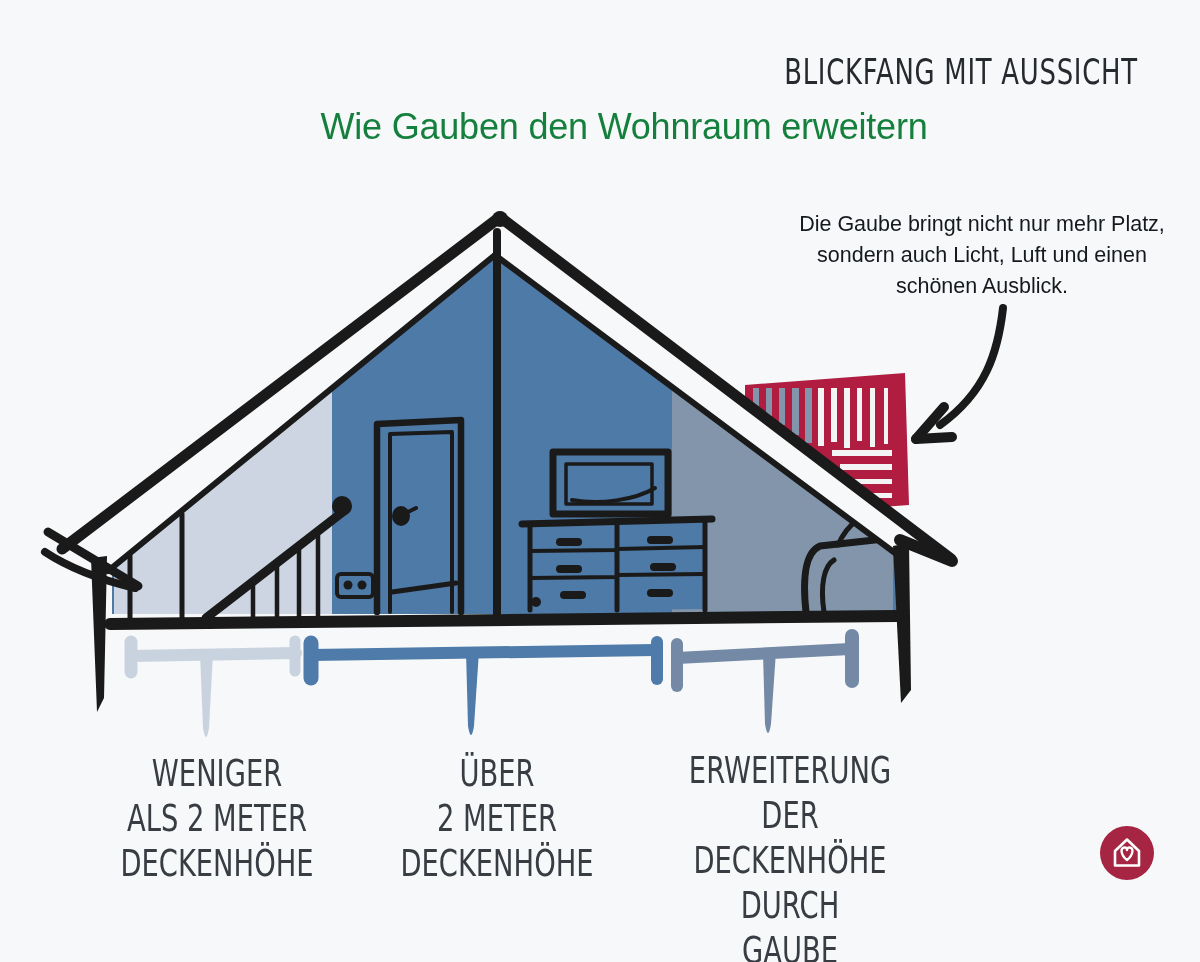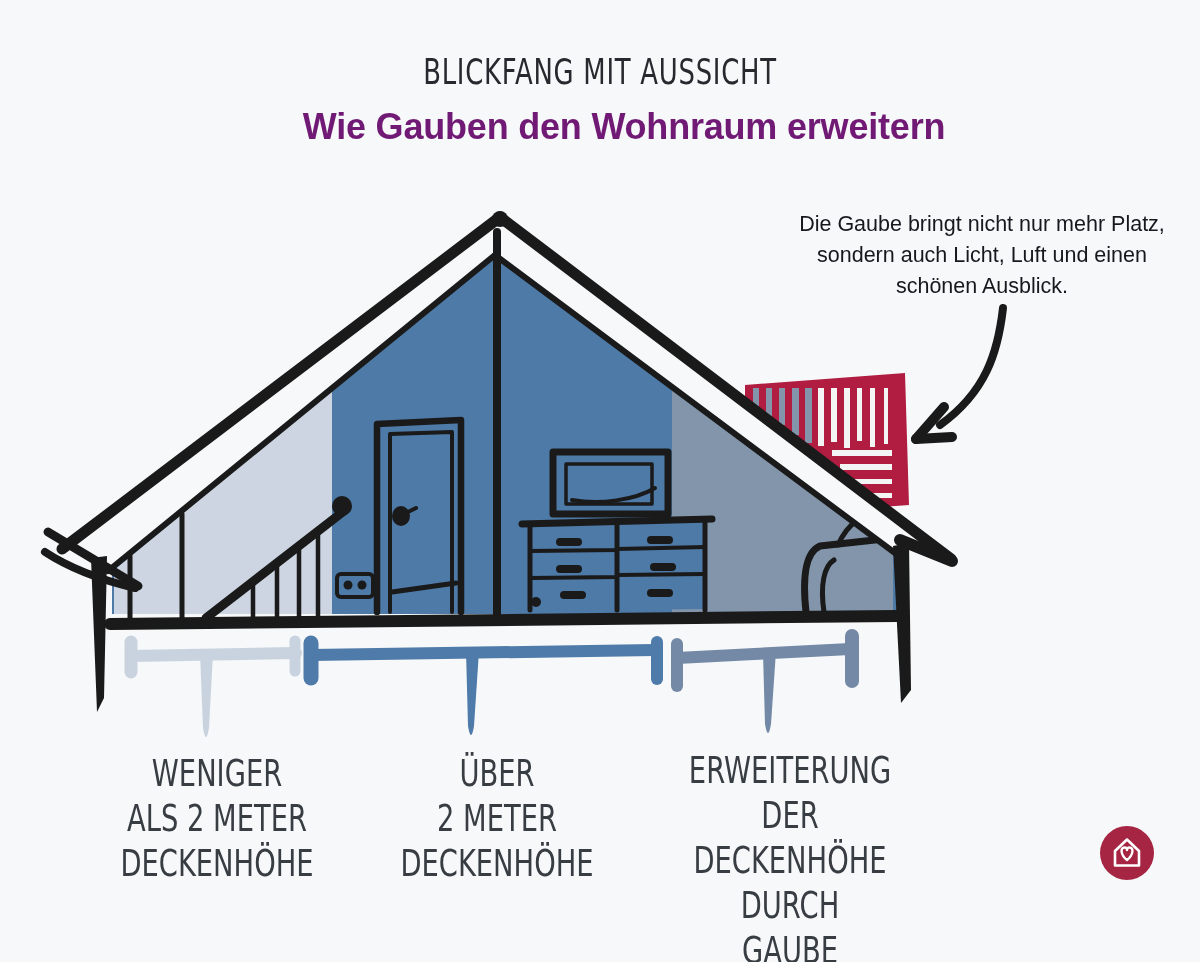--- a/index.html
+++ b/index.html
@@ -5,34 +5,34 @@
   * { margin:0; padding:0; box-sizing:border-box; }
   html,body { width:1200px; height:962px; }
   body {
     position:relative;
     background:#f6f8f9;
     font-family:"Liberation Sans", sans-serif;
     overflow:hidden;
   }
   .abs { position:absolute; }
 
-  .eyebrow-wrap { left:0; right:0; top:52px; text-align:center; }
+  .eyebrow-wrap { left:0; right:0; top:52px; text-align:right; }
   .eyebrow {
     display:inline-block;
     font-family:"DejaVu Sans", sans-serif;
     font-size:35px; font-weight:400; letter-spacing:1px;
     color:#26292e;
     transform:scaleX(0.74); transform-origin:center;
     white-space:nowrap;
   }
   .title-wrap { left:0; right:0; top:106px; text-align:center; }
   .title {
     font-family:"Liberation Sans", sans-serif;
-    font-size:36px; font-weight:700; letter-spacing:-0.2px;
-    color:#701a75;
+    font-size:36px; font-weight:400; letter-spacing:-0.2px;
+    color:#15803d;
     margin-left:48px;
   }
   .annotation {
     left:760px; top:209px; width:444px;
     font-size:21.5px; line-height:31px; text-align:center;
     color:#15181d; white-space:pre-line;
   }
   .measure-label {
     font-family:"DejaVu Sans", sans-serif;
     font-size:38px; font-weight:400; line-height:45px;

